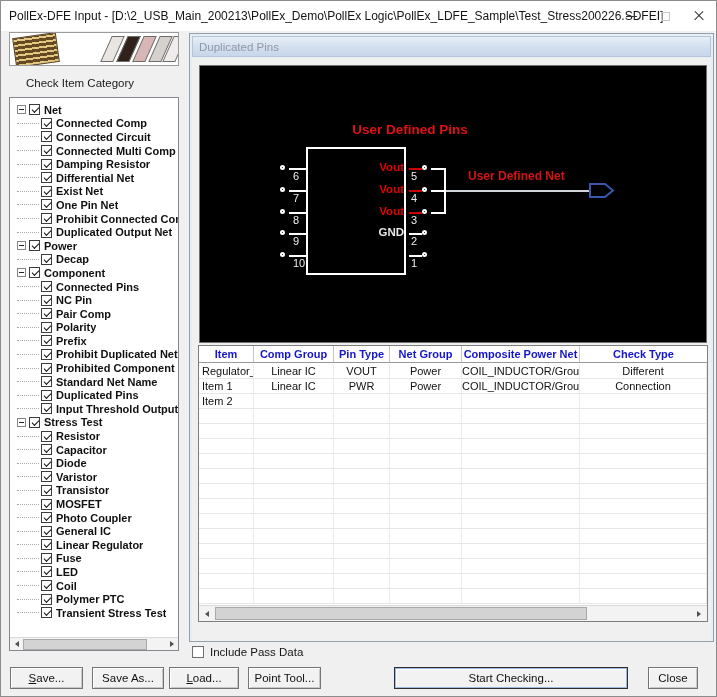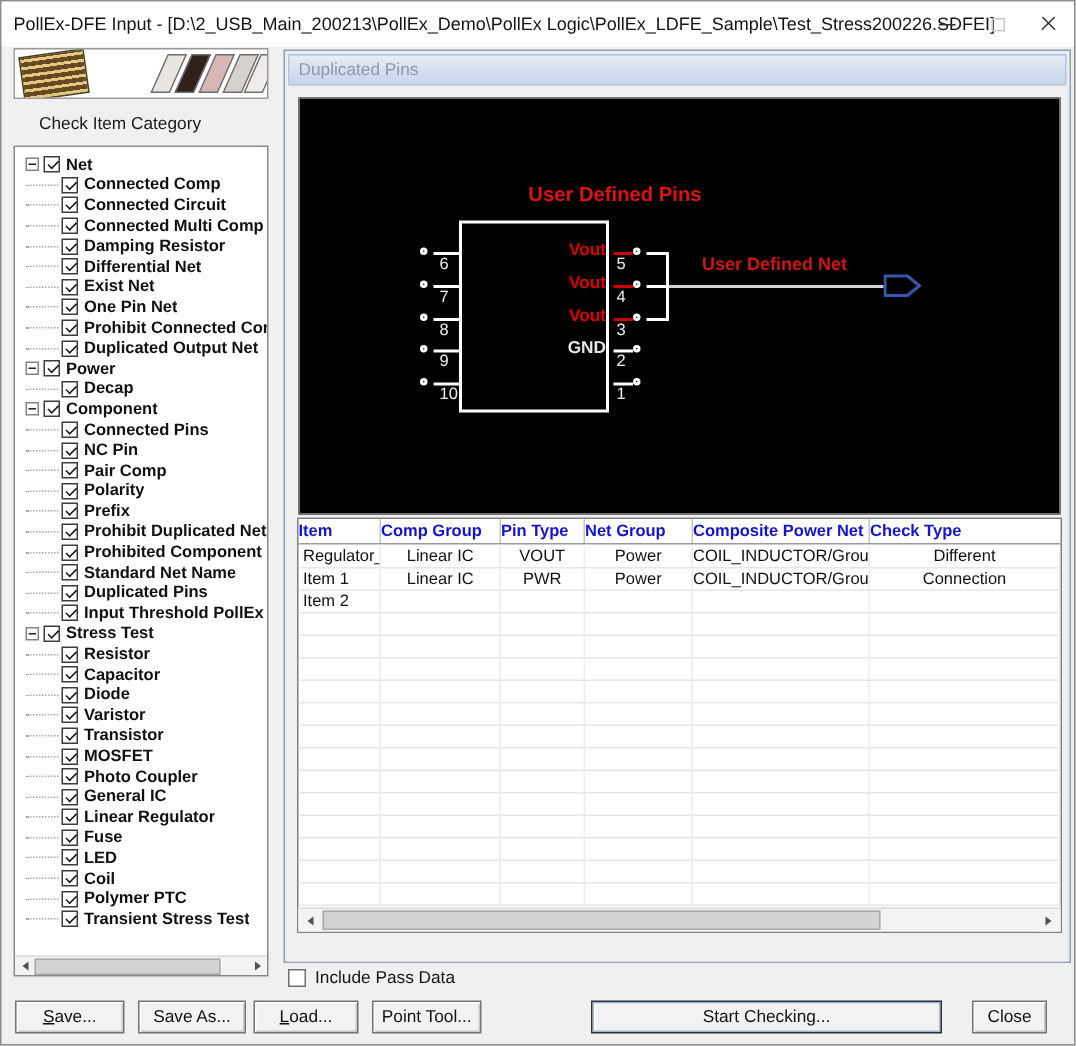--- a/index.html
+++ b/index.html
@@ -73,21 +73,21 @@
   .wire { position:absolute; height:2px; }
   .pin-num { position:absolute; color:#eee; font-size:11px; }
   .pin-label { position:absolute; width:64px; text-align:right; font-weight:bold; font-size:11.5px; }
   .vline { position:absolute; width:2px; background:#fff; }
   .net-label { position:absolute; left:268px; top:103px; font-size:12px; font-weight:bold; color:#d31414; }
   .port { position:absolute; left:389px; top:116px; }
 
   
   .tablebox { position:absolute; left:6px; top:287px; width:510px; height:277px; background:#fff; border:1px solid #7e7e7e; }
   .thead { display:grid; grid-template-columns:55px 80px 56px 72px 118px 1fr; height:17px; line-height:16px; border-bottom:1px solid #9a9a9a; }
-  .thead .hc { color:#1414cc; font-size:11px; font-weight:600; border-right:1px solid #c4c4c4; overflow:hidden; white-space:nowrap; }
+  .thead .hc { text-align:center; color:#1414cc; font-size:11px; font-weight:600; border-right:1px solid #c4c4c4; overflow:hidden; white-space:nowrap; }
   .thead .hc:last-child { border-right:none; }
   .tbody { position:absolute; left:0; top:18px; width:508px; height:240px; overflow:hidden; }
   .trow { display:grid; grid-template-columns:55px 80px 56px 72px 118px 1fr; height:15px; line-height:14px; }
   .trow .tc { font-size:11px; color:#111; border-right:1px solid #ececec; border-bottom:1px solid #e6e6e6; overflow:hidden; white-space:nowrap; text-align:center; }
   .trow .tc.c0 { text-align:left; padding-left:3px; }
   .table-hscroll { left:0; bottom:0; width:508px; height:16px; }
   .table-hscroll .sb-arrow { width:16px; height:15px; }
   .table-hscroll .a-r { right:0; }
   .table-hscroll .sb-thumb { left:16px; top:1px; width:372px; height:13px; }
 
@@ -244,21 +244,21 @@
         <div class="tlabel">Standard Net Name</div>
       </div>
       <div class="tree-row">
         <div class="connector"></div>
         <div class="cbx checked"></div>
         <div class="tlabel">Duplicated Pins</div>
       </div>
       <div class="tree-row">
         <div class="connector"></div>
         <div class="cbx checked"></div>
-        <div class="tlabel">Input Threshold PollEx</div>
+        <div class="tlabel">Input Threshold Output</div>
       </div>
       <div class="tree-row">
         <div class="expander"></div>
         <div class="cbx checked"></div>
         <div class="tlabel">Stress Test</div>
       </div>
       <div class="tree-row">
         <div class="connector"></div>
         <div class="cbx checked"></div>
         <div class="tlabel">Resistor</div>

